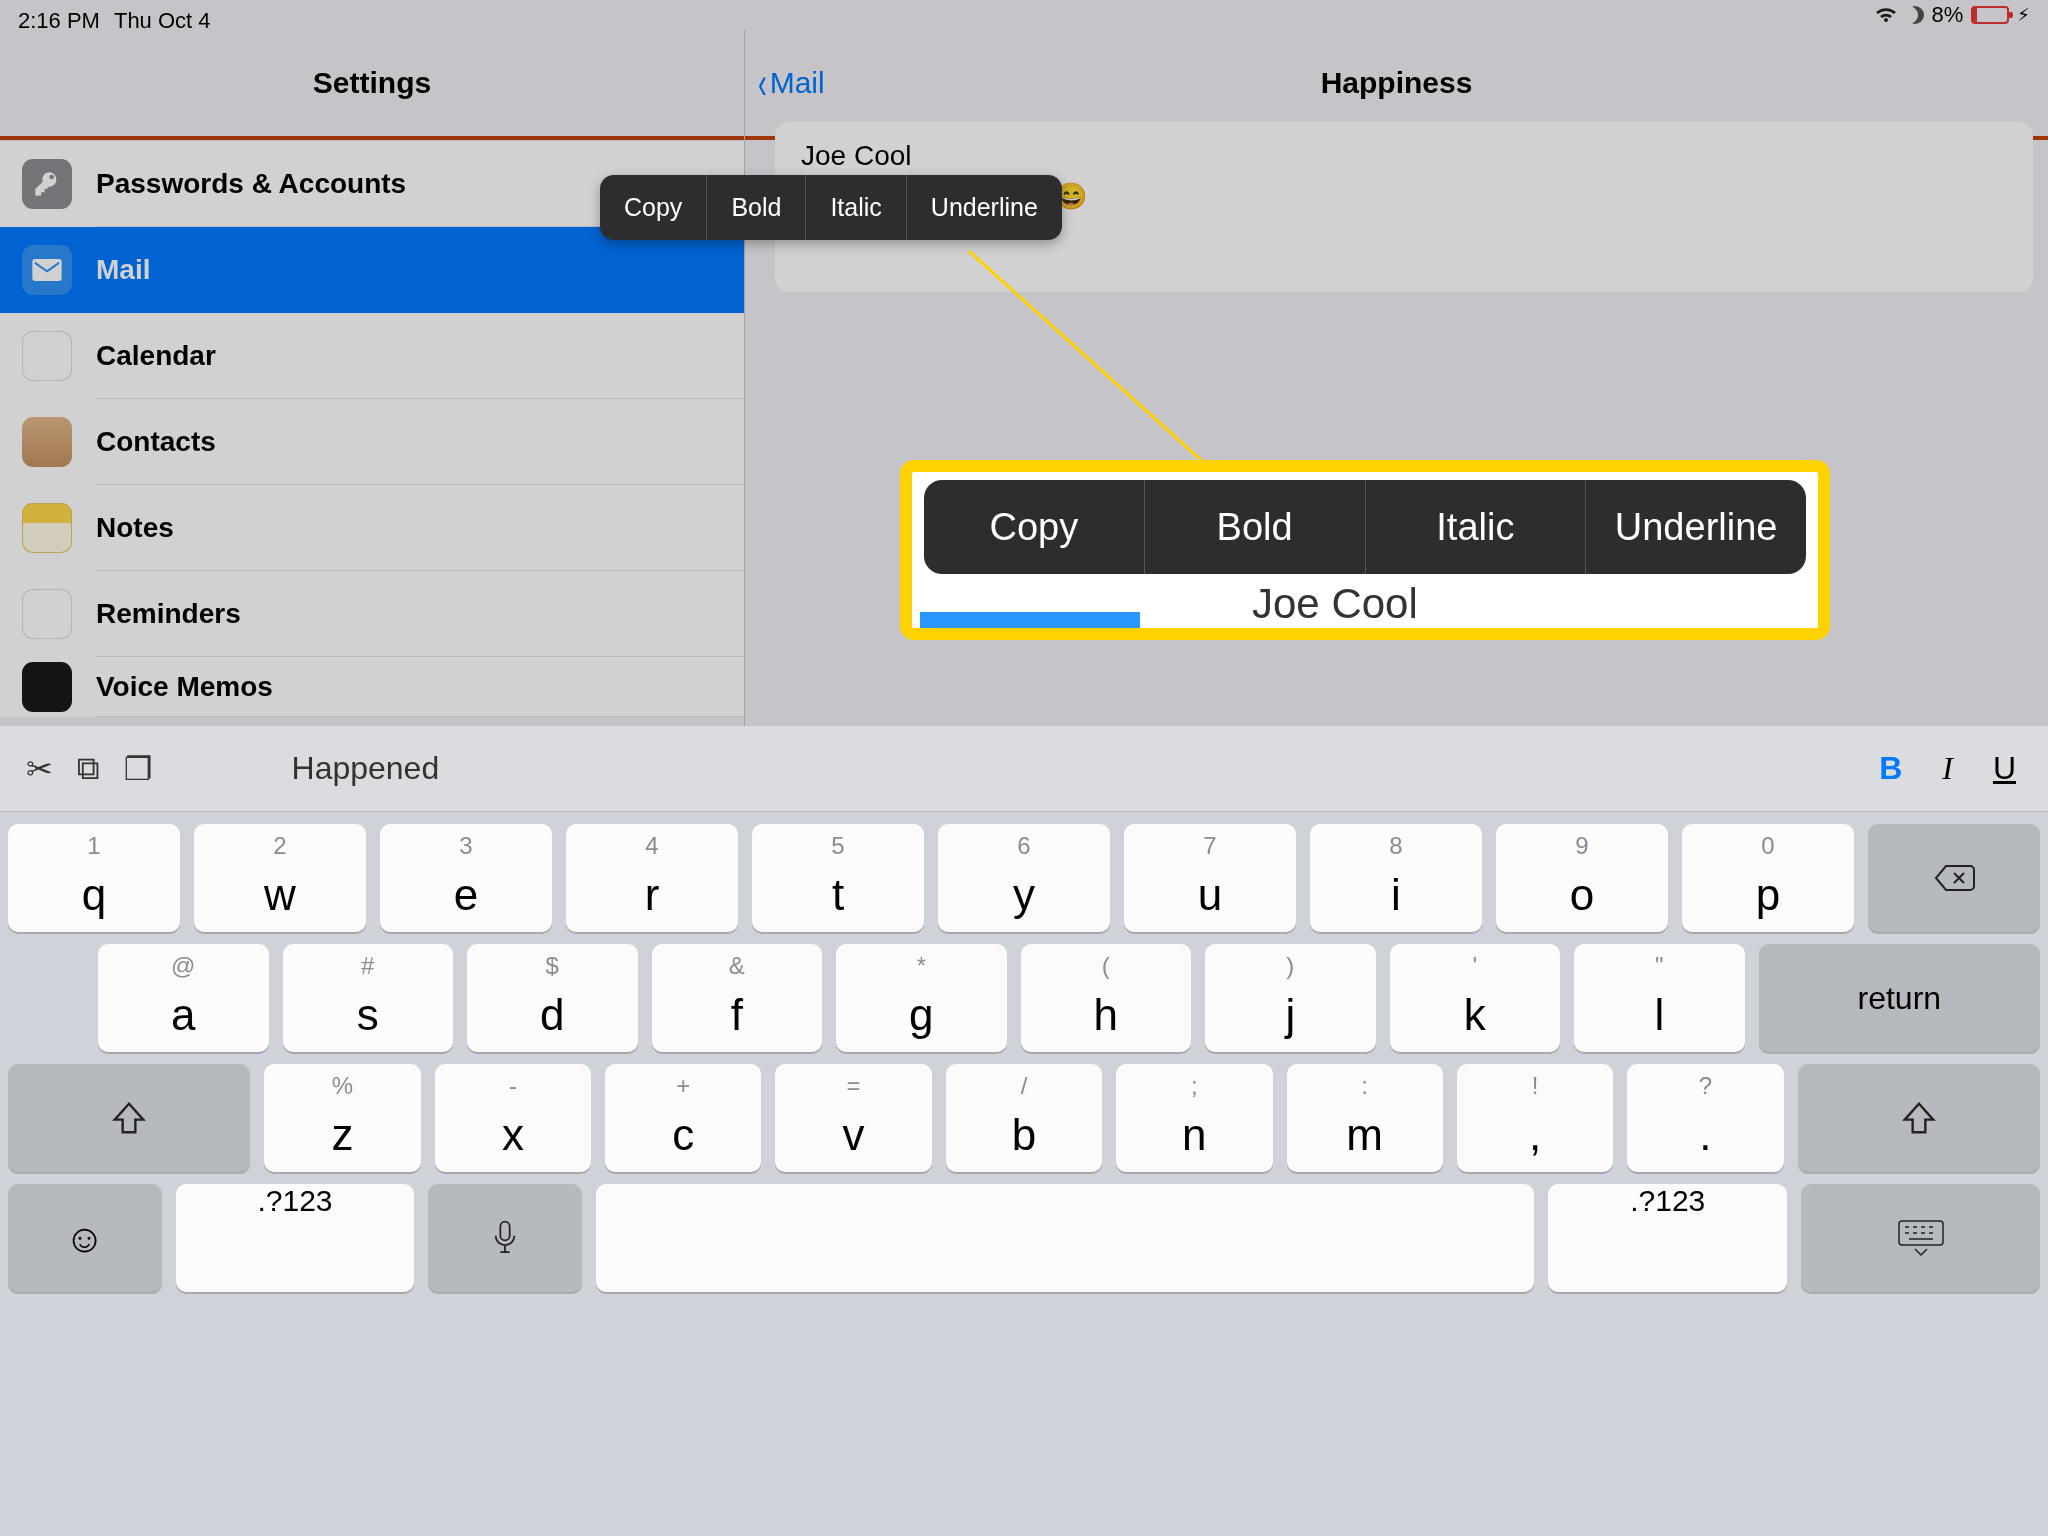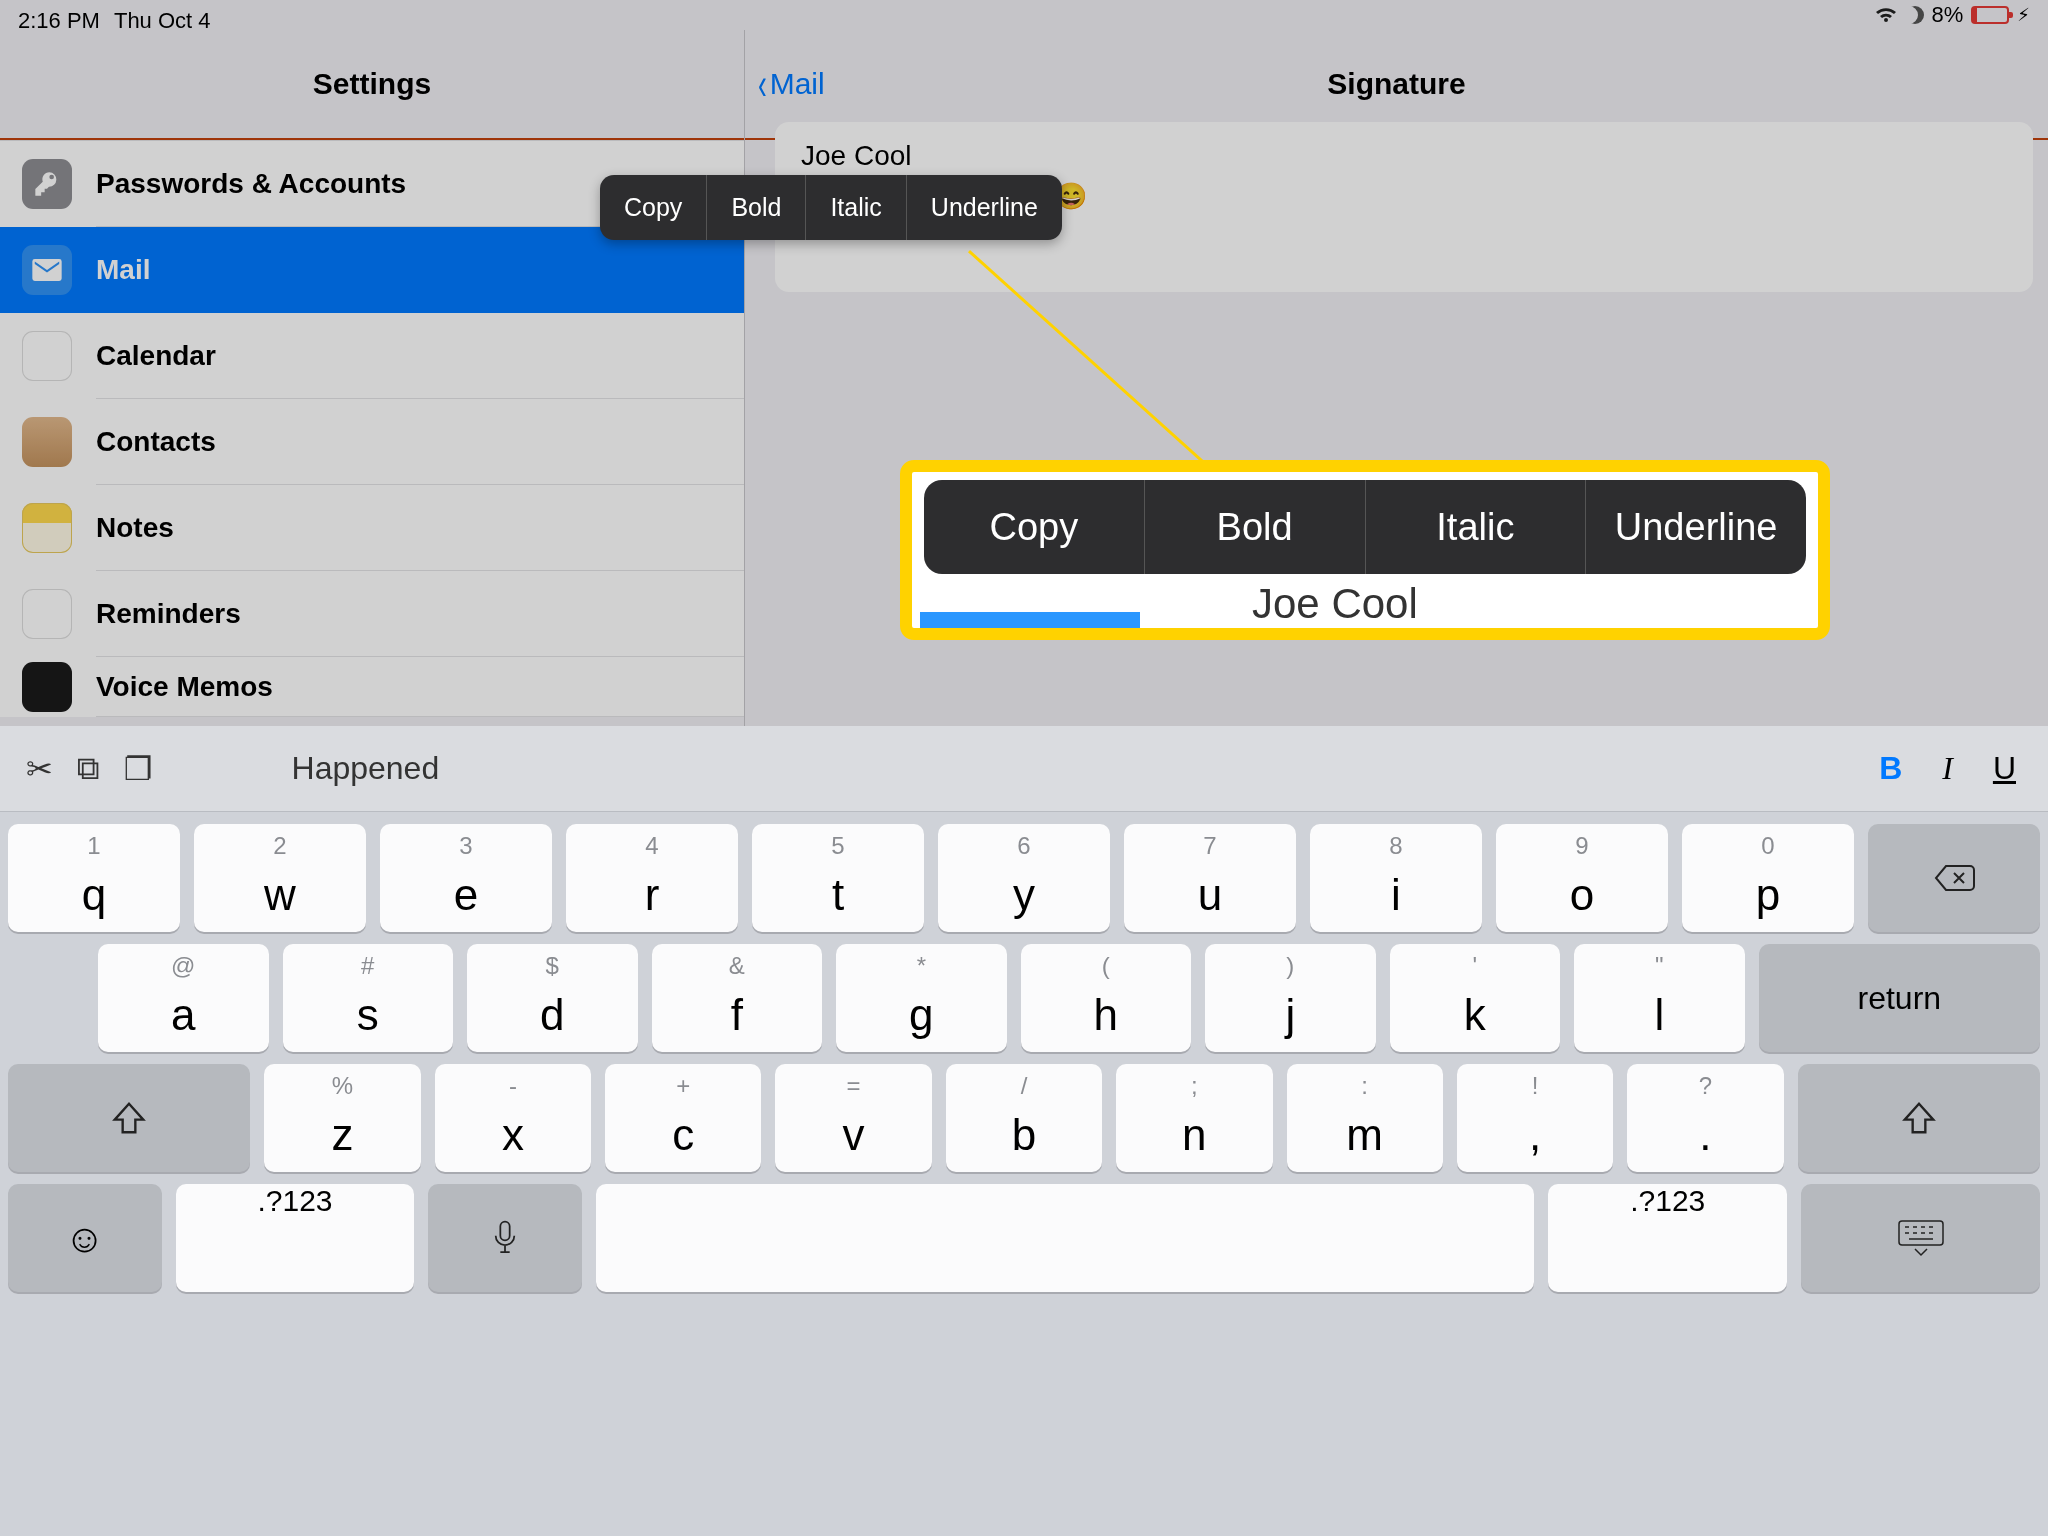--- a/index.html
+++ b/index.html
@@ -14,21 +14,21 @@
   .moon-icon { width: 18px; height: 18px; border-radius: 50%; box-shadow: inset -6px 0 0 0 #555; }
   .batt { width: 38px; height: 18px; border: 2px solid #e53935; border-radius: 4px; position: relative; }
   .batt::after { content: ""; position: absolute; right: -6px; top: 4px; width: 4px; height: 6px; background: #e53935; border-radius: 0 2px 2px 0; }
   .batt .fill { width: 10%; height: 100%; background: #e53935; }
   .bolt { font-size: 18px; }
 
   
   .pane-left { position: absolute; top: 30px; left: 0; width: 744px; bottom: 0; background: #f1f0f5; }
   .pane-right { position: absolute; top: 30px; left: 744px; right: 0; bottom: 0; background: #f1f0f5; border-left: 1px solid #c7c6cb; }
 
-  .pane-header { height: 110px; display: flex; align-items: center; justify-content: center; border-bottom: 2px solid #c2410c; position: relative; }
+  .pane-header { height: 110px; display: flex; align-items: center; justify-content: center; border-bottom: 4px solid #c2410c; position: relative; }
   .pane-header .title { font-size: 30px; font-weight: 600; }
   .back { position: absolute; left: 10px; display: flex; align-items: center; color: #0079ff; font-size: 30px; font-weight: 400; }
   .back .chev { font-size: 44px; font-weight: 200; margin-right: 0px; line-height: 1; transform: scaleX(0.6); }
 
   
   .sb-list { background: #fff; border-top: 1px solid #e3e3e6; }
   .sb-row { display: flex; align-items: center; height: 86px; padding-left: 22px; font-size: 28px; color: #000; font-weight: bold; }
   .sb-row .icon-sq { width: 50px; height: 50px; border-radius: 11px; margin-right: 24px; flex-shrink: 0; display: flex; align-items: center; justify-content: center; }
   .sb-row .label { border-bottom: 1px solid #e3e3e6; flex: 1; height: 100%; display: flex; align-items: center; }
   .sb-row.selected { background: #0079ff; color: #fff; }
@@ -166,21 +166,21 @@
     </div>
   </div>
 </div>
 
 <div class="pane-right">
   <div class="pane-header">
     <div class="back">
       <span class="chev">‹</span>
       <span>Mail</span>
     </div>
-    <div class="title">Signature</div>
+    <div class="title">Happiness</div>
   </div>
 
   <div class="sig-card">
     <div>Joe Cool</div>
     <div class="line2">
       <span style="font-size:26px;">😄</span>
       <span class="sel-handle-top"></span>
           <span class="sel-word">Happy</span>
           <span class="sel-handle-bot"></span>
       <span style="margin-left:4px;"> to be here</span>

